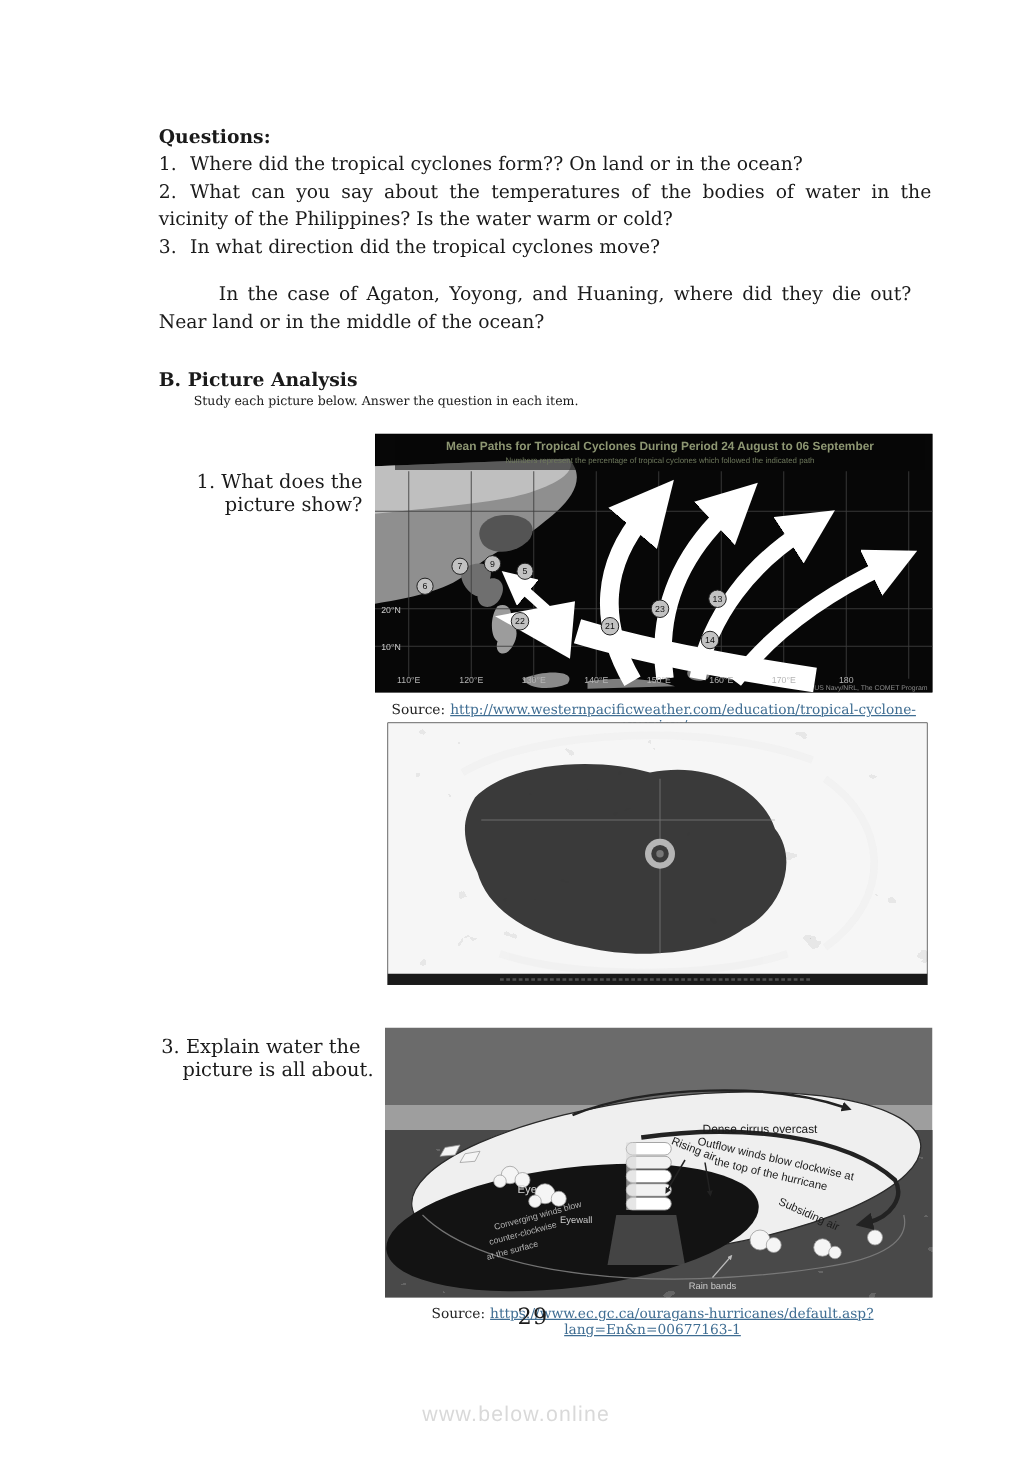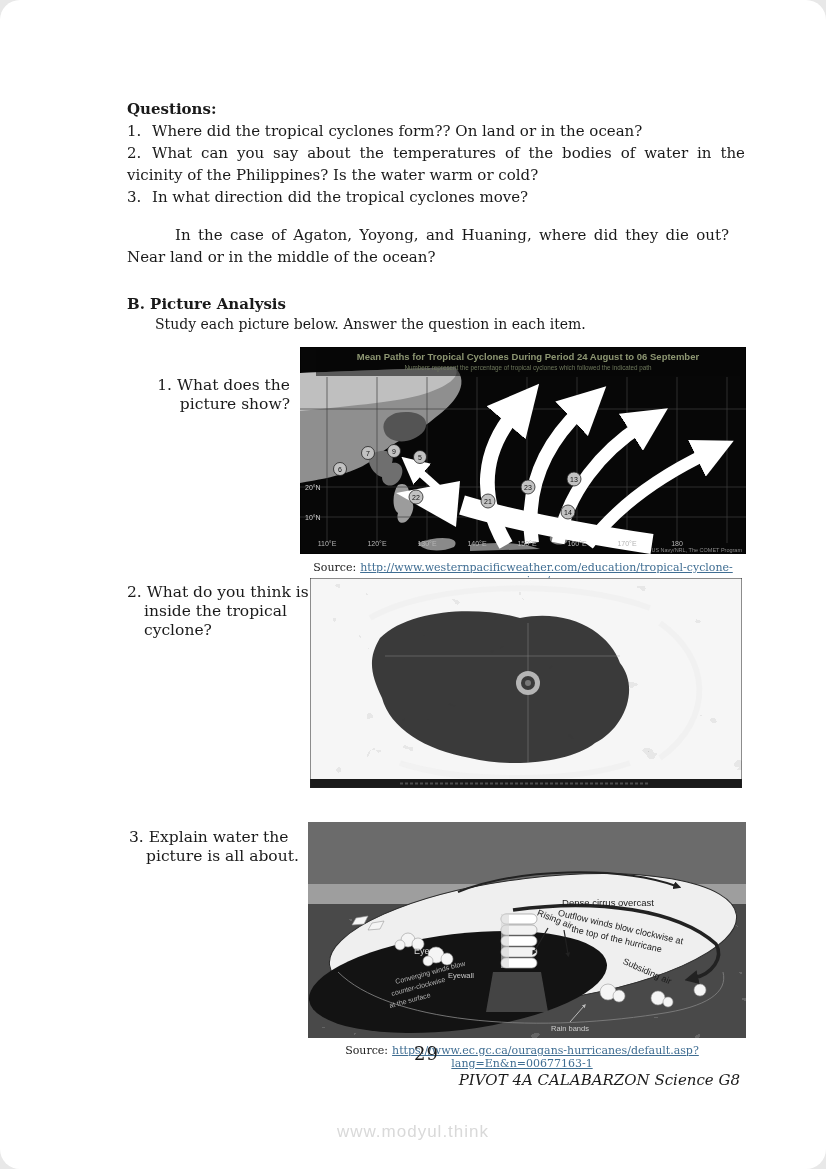--- a/index.html
+++ b/index.html
@@ -1,27 +1,27 @@
 <!DOCTYPE html>
 <html><head>
 <meta charset="utf-8">
 <style>
   html,body{margin:0;padding:0;background:#e8e8e8;}
   .page{position:relative;width:826px;height:1169px;background:#ffffff;margin:0 auto;
-        font-family:"DejaVu Serif", serif;color:#1a1a1a;overflow:hidden;border-radius:20px;}
+        font-family:"DejaVu Serif", serif;color:#1a1a1a;overflow:hidden;}
   .abs{position:absolute;}
   
   #qa-block{left:127px;top:98px;width:618px;font-size:15px;line-height:22px;}
   .sec-heading{font-weight:bold;margin:0;}
   .qline{margin:0;text-align:justify;}
   .qnum{display:inline-block;width:25px;}
   .qa-paragraph{margin:16px 16px 0 0;text-indent:48px;text-align:justify;}
   
   #pa-heading{left:127px;top:295px;font-size:15px;font-weight:bold;}
-  #pa-instruction{left:155px;top:316px;font-size:14px;}
+  #pa-instruction{left:155px;top:316px;font-size:10px;}
   .pa-question{position:absolute;font-size:15.5px;line-height:19px;padding-left:17px;text-indent:-17px;}
   #pa-q1{left:131px;top:376px;width:142px;text-align:right;}
   #pa-q2{left:127px;top:583px;width:176px;}
   #pa-q3{left:129px;top:828px;width:170px;}
   .figure{position:absolute;display:block;}
   #fig1{left:300px;top:347px;}
   #fig2{left:310px;top:578px;}
   #fig3{left:308px;top:822px;}
   .source-line{position:absolute;font-size:11px;text-align:center;color:#222;}
   #src1{left:300px;top:561px;width:446px;}
@@ -147,21 +147,20 @@
       <text x="227" y="199">150°E</text>
       <text x="277" y="199">160°E</text>
       <text x="327" y="199">170°E</text>
       <text x="377" y="199">180</text>
     </g>
     <text x="442" y="205" text-anchor="end" font-size="5.5" fill="#8a8a8a">US Navy/NRL, The COMET Program</text>
   </svg>
 
   <div class="source-line" id="src1"><span class="source-label">Source:</span><a class="source-link" href="#">http://www.westernpacificweather.com/education/tropical-cyclone-overview/</a></div>
 
-  <div class="pa-question" id="pa-q2"><span>2.</span> <span>What do you think is inside the tropical cyclone?</span></div>
 
   <svg class="figure" id="fig2" width="432" height="210" viewBox="0 0 432 210">
     <defs>
       <filter id="clouds" x="0" y="0" width="100%" height="100%">
         <feTurbulence type="fractalNoise" baseFrequency="0.045 0.06" numOctaves="3" seed="11"></feTurbulence>
         <feColorMatrix type="matrix" values="0.8 0.8 0.8 0 0  0.8 0.8 0.8 0 0  0.8 0.8 0.8 0 0  0 0 0 0 1"></feColorMatrix>
         <feComponentTransfer>
           <feFuncR type="discrete" tableValues="0.22 0.45 0.62 0.8 0.92"></feFuncR>
           <feFuncG type="discrete" tableValues="0.22 0.45 0.62 0.8 0.92"></feFuncG>
           <feFuncB type="discrete" tableValues="0.22 0.45 0.62 0.8 0.92"></feFuncB>
@@ -262,16 +261,15 @@
       <text x="88" y="162" font-size="7" fill="#b3b3b3" transform="rotate(-15 88 162)">Converging winds blow</text>
       <text x="84" y="174" font-size="7" fill="#b3b3b3" transform="rotate(-15 84 174)">counter-clockwise</text>
       <text x="82" y="186" font-size="7" fill="#b3b3b3" transform="rotate(-15 82 186)">at the surface</text>
       <text x="262" y="209" text-anchor="middle" font-size="7.5" fill="#cccccc">Rain bands</text>
     </g>
   </svg>
 
   <div class="source-line" id="src3"><span class="source-label">Source:</span><a class="source-link" href="#">https://www.ec.gc.ca/ouragans-hurricanes/default.asp?lang=En&amp;n=00677163-1</a></div>
 
   <div class="abs" id="page-number">29</div>
-  <div class="abs" id="book-title">PIVOT 4A CALABARZON Science G8</div>
-  <div class="abs" id="watermark">www.modyul.think</div>
+  <div class="abs" id="watermark">www.below.online</div>
 
 </div>
 
 </body></html>

